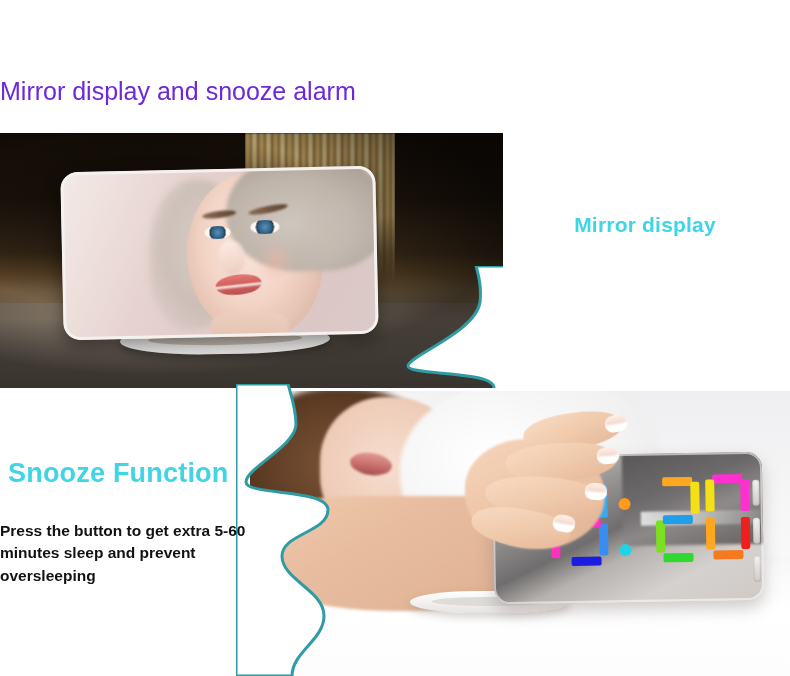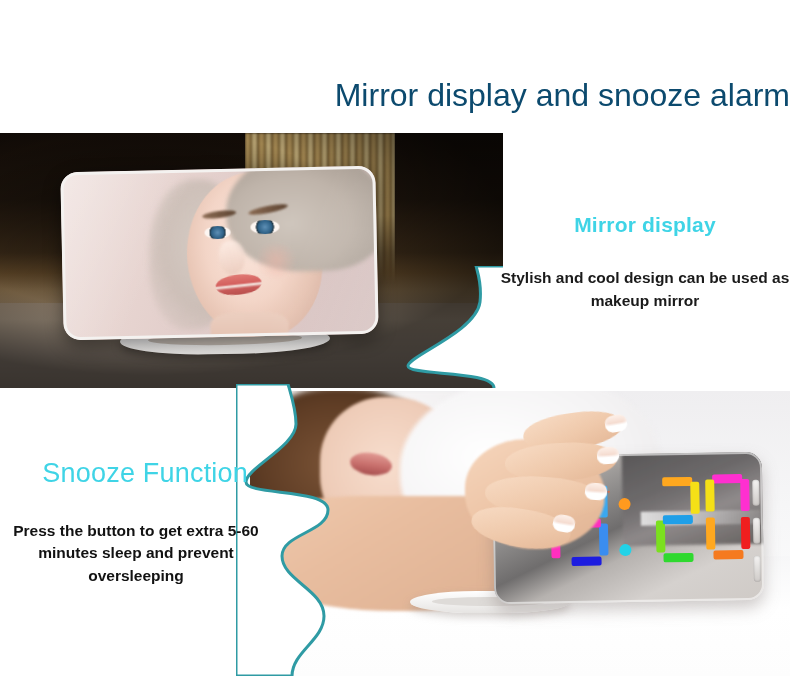--- a/index.html
+++ b/index.html
@@ -4,22 +4,22 @@
 <style>
   html,body{margin:0;padding:0;background:#fff;}
   body{width:790px;height:676px;overflow:hidden;font-family:"Liberation Sans",sans-serif;}
   .page{position:relative;width:790px;height:676px;background:#ffffff;overflow:hidden;}
 
   
   .header{position:absolute;left:0;top:0;width:790px;height:133px;background:#fff;}
   .title{position:absolute;left:0;top:8px;width:790px;text-align:center;
          font-size:47px;font-weight:400;color:#161616;letter-spacing:.5px;
          font-family:"Liberation Sans",sans-serif;line-height:1.1;}
-  .subtitle{position:absolute;left:0;top:78px;width:790px;text-align:right;
-         font-size:32px;font-weight:300;color:#0c4a6e;line-height:1.1;}
+  .subtitle{position:absolute;left:0;top:78px;width:790px;text-align:left;
+         font-size:25px;font-weight:300;color:#6d28d9;line-height:1.1;}
 
   
   .panel{position:absolute;overflow:hidden;}
 
   
   .panel-top{left:0;top:133px;width:503px;height:255px;}
   .top-bg{position:absolute;inset:0;
       background:
         linear-gradient(180deg,#140d08 0%, #1d140c 26%, #3a2a18 47%, #5d4527 55%,
                         #7d6647 62%, #8c7a63 72%, #918274 86%, #8e8076 100%);}
@@ -172,23 +172,23 @@
       letter-spacing:1px;color:#e8643c;}
 
   
   .wave-bot{position:absolute;left:236px;top:384px;width:120px;height:292px;}
 
   
   .txt-mirror-head{position:absolute;left:505px;top:213px;width:280px;text-align:center;
       font-size:21px;font-weight:700;color:#3fd4e6;letter-spacing:.2px;}
   .txt-mirror-body{position:absolute;left:500px;top:266px;width:290px;text-align:center;
       font-size:15.5px;font-weight:700;color:#1a1a1a;line-height:1.5;}
-  .txt-snooze-head{position:absolute;left:8px;top:458px;width:240px;text-align:right;
-      font-size:27px;font-weight:400;color:#3fd4e6;letter-spacing:.2px;}
-  .txt-snooze-body{position:absolute;left:0px;top:520px;width:272px;text-align:center;
+  .txt-snooze-head{position:absolute;left:8px;top:458px;width:240px;text-align:left;
+      font-size:27px;font-weight:700;color:#3fd4e6;letter-spacing:.2px;}
+  .txt-snooze-body{position:absolute;left:0px;top:520px;width:272px;text-align:left;
       font-size:15.5px;font-weight:700;color:#121212;line-height:1.45;}
 </style>
 </head>
 <body>
 
 <div class="page">
 
   <div class="header">
     <div class="subtitle">Mirror display and snooze alarm</div>
   </div>
@@ -306,18 +306,17 @@
       <div class="nail n4"></div>
     </div>
   </div>
 
   <svg class="wave-bot" viewBox="0 0 120 292" preserveAspectRatio="none">
     <path d="M0,0 L52,0 C56,14 60,26 60,40 C60,62 10,84 10,98 C10,112 92,104 92,126
              C92,148 46,150 46,172 C46,196 88,206 88,232 C88,256 56,268 56,292 L0,292 Z" fill="#ffffff" stroke="#2f9ba4" stroke-width="3"></path>
   </svg>
 
   <div class="txt-mirror-head">Mirror display</div>
-  <div class="txt-mirror-body">Stylish and cool design can be used as makeup mirror</div>
 
   <div class="txt-snooze-head">Snooze Function</div>
   <div class="txt-snooze-body">Press the button to get extra 5-60 minutes sleep and prevent oversleeping</div>
 
 </div>
 
 </body></html>

